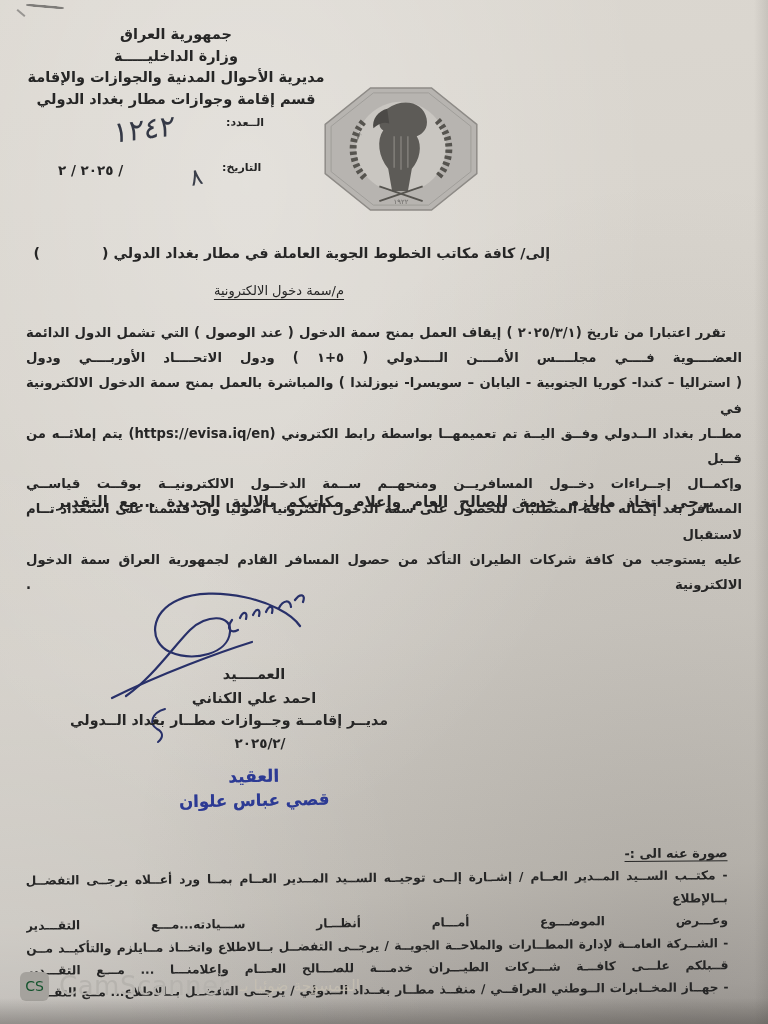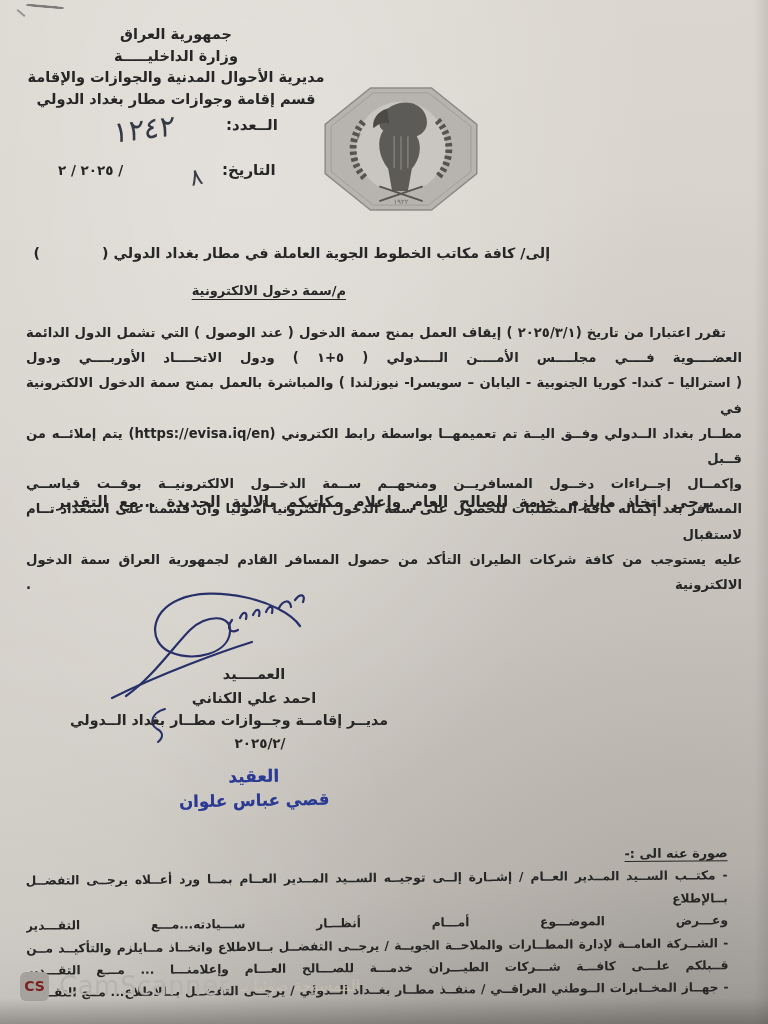--- a/index.html
+++ b/index.html
@@ -11,34 +11,34 @@
   .page::before{
     content:"";position:absolute;inset:0;pointer-events:none;
     background:radial-gradient(ellipse at 32% 18%,rgba(255,255,255,.28),transparent 55%),
                radial-gradient(ellipse at 88% 96%,rgba(58,54,50,.16),transparent 58%),
                radial-gradient(ellipse at 0% 100%,rgba(255,255,255,.18),transparent 40%);
   }
   
   .letterhead{position:absolute;top:24px;left:14px;width:324px;text-align:center;font-weight:bold;}
   .lh-line{font-size:14.5px;line-height:21.5px;white-space:nowrap;text-align:center;}
   .emblem{position:absolute;top:85px;left:320px;width:162px;height:128px;}
-  .ref-label{position:absolute;font-weight:bold;font-size:15px;}
+  .ref-label{position:absolute;font-weight:bold;font-size:11px;}
   .num-label{top:116px;left:226px;}
   .date-label{top:161px;left:222px;}
   .num-value{
     position:absolute;top:112px;left:84px;width:120px;text-align:center;direction:ltr;
     font-size:29px;color:#272c3a;letter-spacing:6px;opacity:.92;
     transform:rotate(-7deg) skewX(-8deg);
   }
   .date-printed{position:absolute;top:162px;left:58px;width:130px;direction:ltr;text-align:left;font-weight:bold;font-size:13.5px;}
   .date-day{position:absolute;top:164px;left:190px;font-size:23px;color:#2a2f3c;transform:rotate(-12deg);opacity:.9;}
   
   .to-line{position:absolute;top:245px;right:218px;white-space:nowrap;font-weight:bold;font-size:14.2px;direction:rtl;}
   .paren-gap{display:inline-block;width:62px;}
-  .subject{position:absolute;top:283px;left:212px;width:134px;text-align:center;font-weight:bold;font-size:13px;
+  .subject{position:absolute;top:283px;left:212px;width:134px;text-align:center;font-weight:normal;font-size:13px;
            text-decoration:underline;text-underline-offset:4px;white-space:nowrap;}
   
   .body-block{position:absolute;top:320px;left:26px;width:716px;direction:rtl;font-weight:bold;font-size:13.2px;line-height:25.2px;}
   .jline{text-align:justify;text-align-last:justify;overflow:hidden;white-space:normal;}
   .indent1{padding-right:16px;}
   .request{position:absolute;top:493px;left:56px;width:658px;direction:rtl;font-weight:bold;font-size:15.2px;
            text-align:justify;text-align-last:justify;overflow:hidden;}
   
   .sig-svg{position:absolute;top:590px;left:90px;width:228px;height:112px;}
   .sig-rank{position:absolute;top:666px;left:128px;width:252px;text-align:center;font-weight:bold;font-size:14.5px;}
@@ -50,22 +50,22 @@
   .stamp{position:absolute;top:764px;left:128px;width:252px;text-align:center;color:#2c3a94;
          transform:rotate(-1deg);text-shadow:0 0 .6px rgba(44,58,148,.55);}
   .stamp-rank{font-weight:bold;font-size:17px;line-height:24px;}
   .stamp-name{font-weight:bold;font-size:16.5px;line-height:26px;}
   
   .copies{position:absolute;top:845px;left:26px;width:702px;direction:rtl;font-weight:bold;font-size:12.2px;line-height:22.4px;
           transform:rotate(-0.45deg);}
   .copies-heading{font-size:12.8px;text-decoration:underline;text-underline-offset:3px;}
   
   .wm{position:absolute;top:971px;left:20px;display:flex;align-items:center;gap:10px;direction:ltr;}
-  .wm-badge{width:29px;height:29px;border-radius:6px;background:#a5a29d;color:#7f1d1d;
-            display:flex;align-items:center;justify-content:center;font-size:14px;font-weight:bold;}
+  .wm-badge{width:29px;height:29px;border-radius:6px;background:#a5a29d;color:#14532d;
+            display:flex;align-items:center;justify-content:center;font-size:14px;font-weight:normal;}
   .wm-name{font-size:26px;color:#b6b3ae;letter-spacing:.5px;}
   .wm-ar{font-size:15.5px;color:#c7c0b3;opacity:.8;}
   
   .corner-mark1{position:absolute;top:5px;left:26px;width:38px;height:0;border-top:3px solid rgba(45,45,45,.55);transform:rotate(5deg);border-radius:40%;}
   .corner-mark2{position:absolute;top:12px;left:16px;width:10px;height:0;border-top:2px solid rgba(45,45,45,.4);transform:rotate(40deg);}
   .bottom-shade{position:absolute;bottom:0;left:0;width:100%;height:26px;
                 background:linear-gradient(180deg,transparent,rgba(74,70,66,.4));}
   .right-shade{position:absolute;top:0;right:0;width:14px;height:100%;
                background:linear-gradient(270deg,rgba(60,56,52,.12),transparent);}
 </style>

